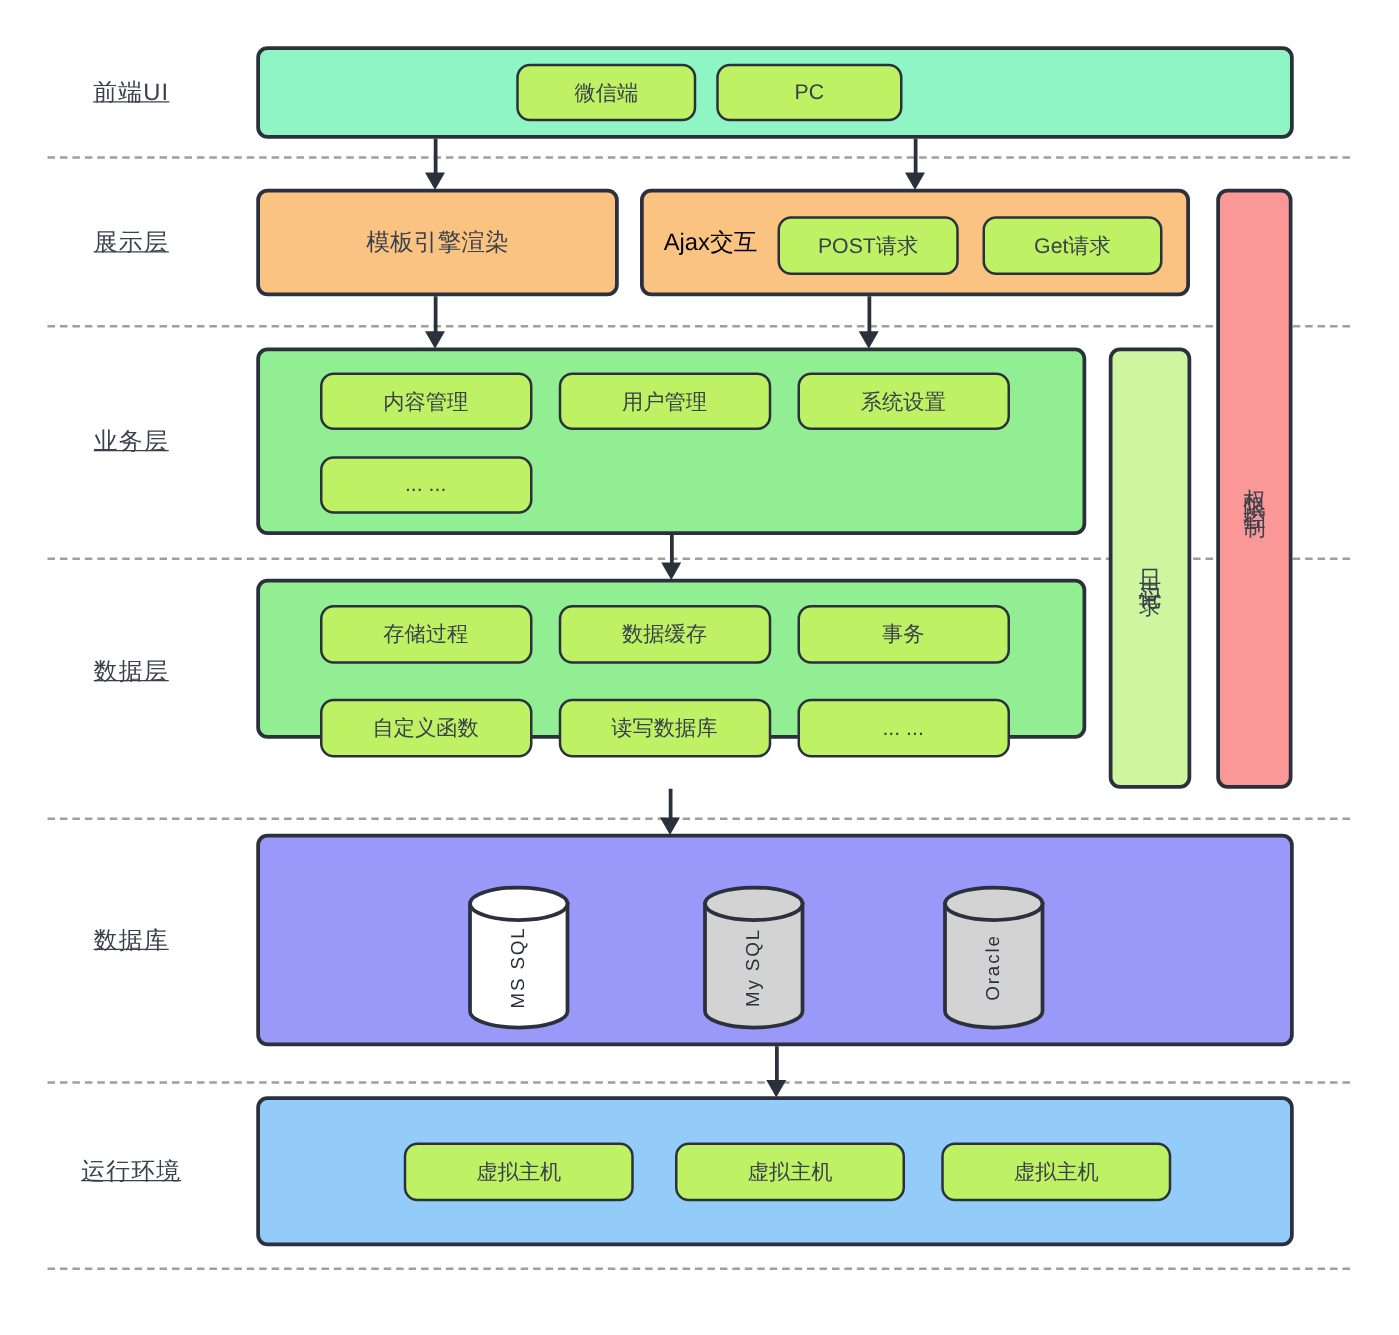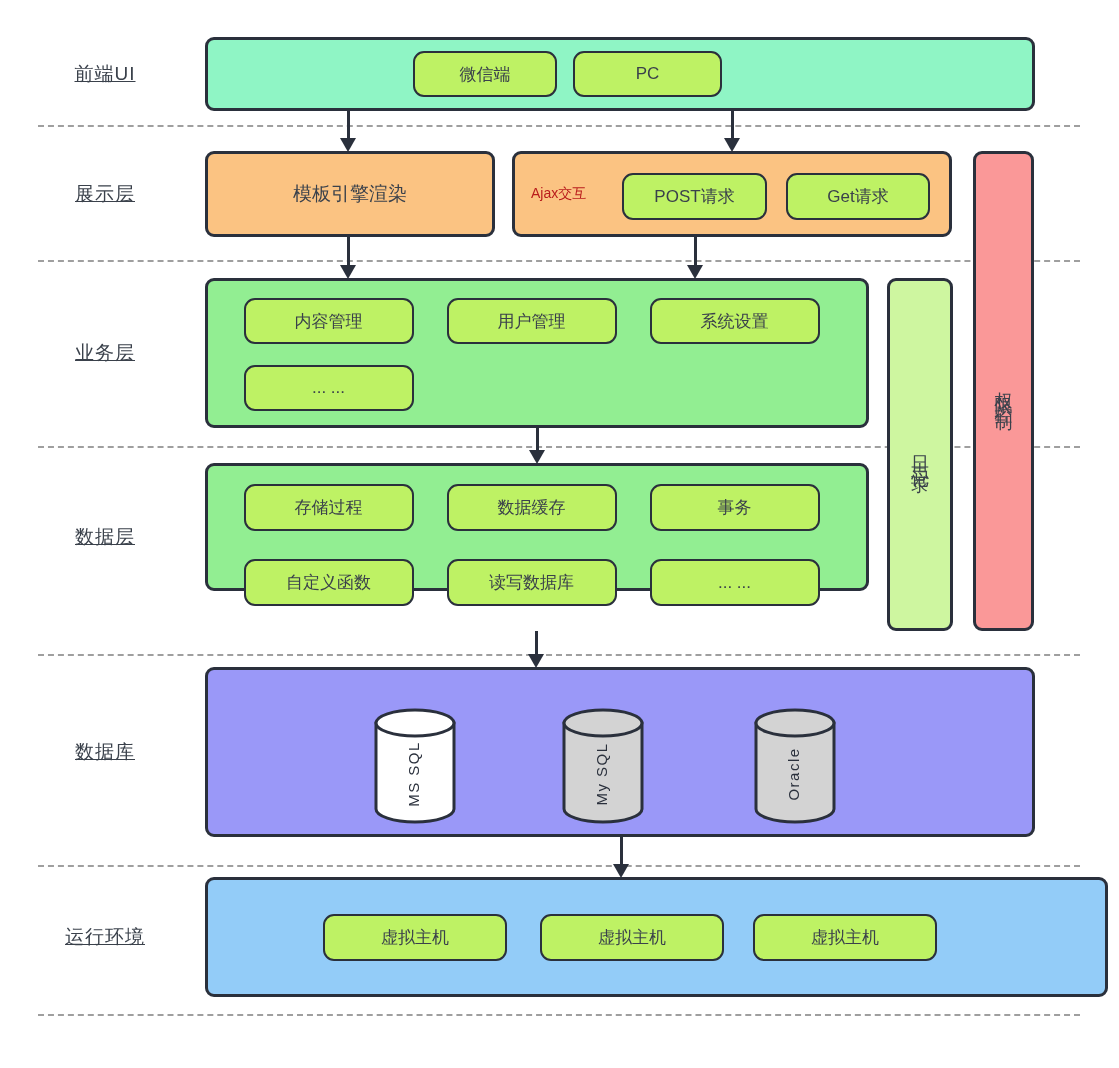--- a/index.html
+++ b/index.html
@@ -23,28 +23,28 @@
   .lgreen{background:#cef6a0;}
   .red{background:#fa9898;}
 
   
   .wbox{position:absolute;box-sizing:border-box;background:#bef264;border:2.5px solid #2a303c;
     border-radius:11px;display:flex;align-items:center;justify-content:center;
     font-size:17px;color:#3a414b;z-index:2;}
 
   
   .grid3{position:absolute;left:0;right:11px;display:grid;grid-template-columns:repeat(3,170px);
-    justify-content:center;column-gap:33px;}
+    justify-content:center;column-gap:21px;}
   .grid3 .gcell{position:static;width:170px;}
   .biz-grid{top:17px;row-gap:21px;grid-auto-rows:46px;}
   .dat-grid{top:18px;row-gap:28px;grid-auto-rows:47px;}
 
   
   .ajax-label{position:absolute;left:16px;top:0;height:100%;display:flex;align-items:center;
-    font-size:14px;color:#b91c1c;}
+    font-size:19px;color:#000000;}
 
   
   .vtext{display:flex;align-items:center;justify-content:center;
     writing-mode:vertical-rl;text-orientation:upright;letter-spacing:7px;
     font-size:18px;color:#3a414b;}
 
   
   .arrow{position:absolute;width:16px;display:flex;flex-direction:column;align-items:center;z-index:3;}
   .arrow-line{width:3px;flex:1;background:#2a303c;}
   .arrow-head{width:0;height:0;border-left:8px solid transparent;border-right:8px solid transparent;
@@ -129,21 +129,21 @@
     </div>
     <div class="cyl" style="left:545px;top:36px">
       <svg width="84" height="120" viewBox="0 0 84 120">
         <path d="M3 17 v86 a39 13 0 0 0 78 0 v-86 z" stroke="#2a303c" stroke-width="3" fill="#d3d3d3"></path>
         <ellipse cx="42" cy="17" rx="39" ry="13" stroke="#2a303c" stroke-width="3" fill="#d3d3d3"></ellipse>
         <text x="42" y="68" text-anchor="middle" dominant-baseline="middle" transform="rotate(-90 42 68)">Oracle</text>
       </svg>
     </div>
   </div>
 
-  <div class="cbox blue" style="left:205px;top:877px;width:903px;height:120px">
+  <div class="cbox blue" style="left:205px;top:877px;width:830px;height:120px">
     <div class="wbox" style="left:115px;top:34px;width:184px;height:47px">虚拟主机</div>
     <div class="wbox" style="left:332px;top:34px;width:184px;height:47px">虚拟主机</div>
     <div class="wbox" style="left:545px;top:34px;width:184px;height:47px">虚拟主机</div>
   </div>
 
   <div class="arrow" style="left:340px;top:111px;height:41px">
     <div class="arrow-line"></div>
       <div class="arrow-head"></div>
   </div>
   <div class="arrow" style="left:724px;top:111px;height:41px">

